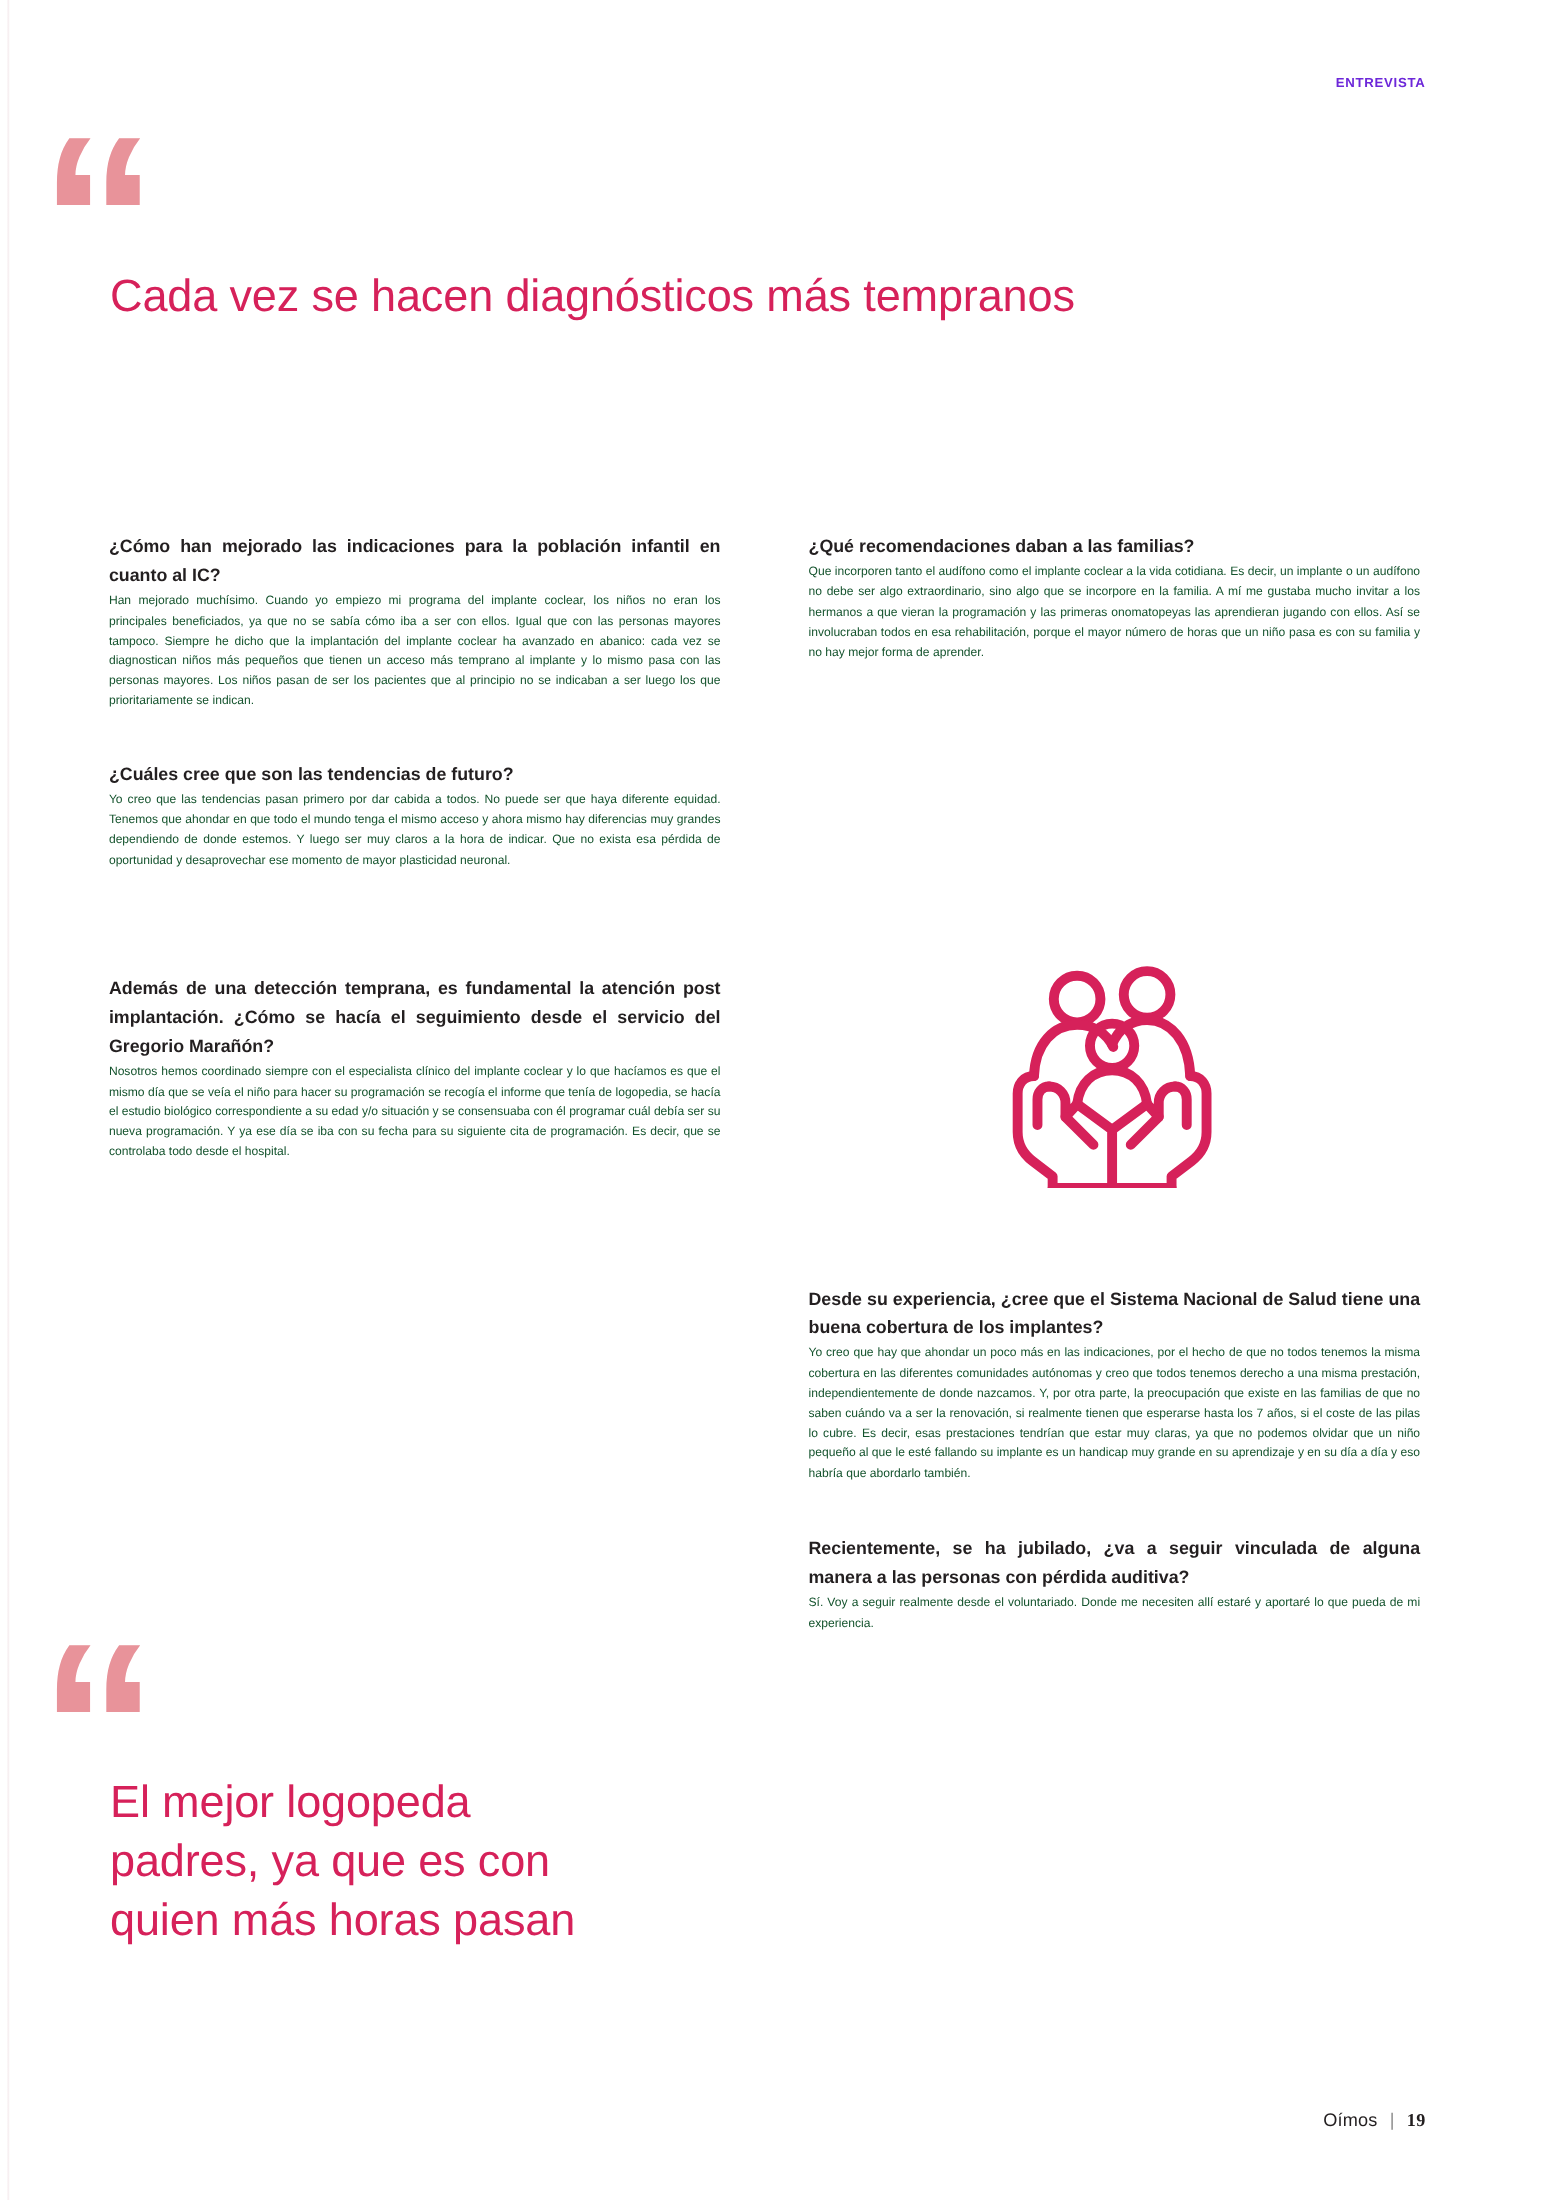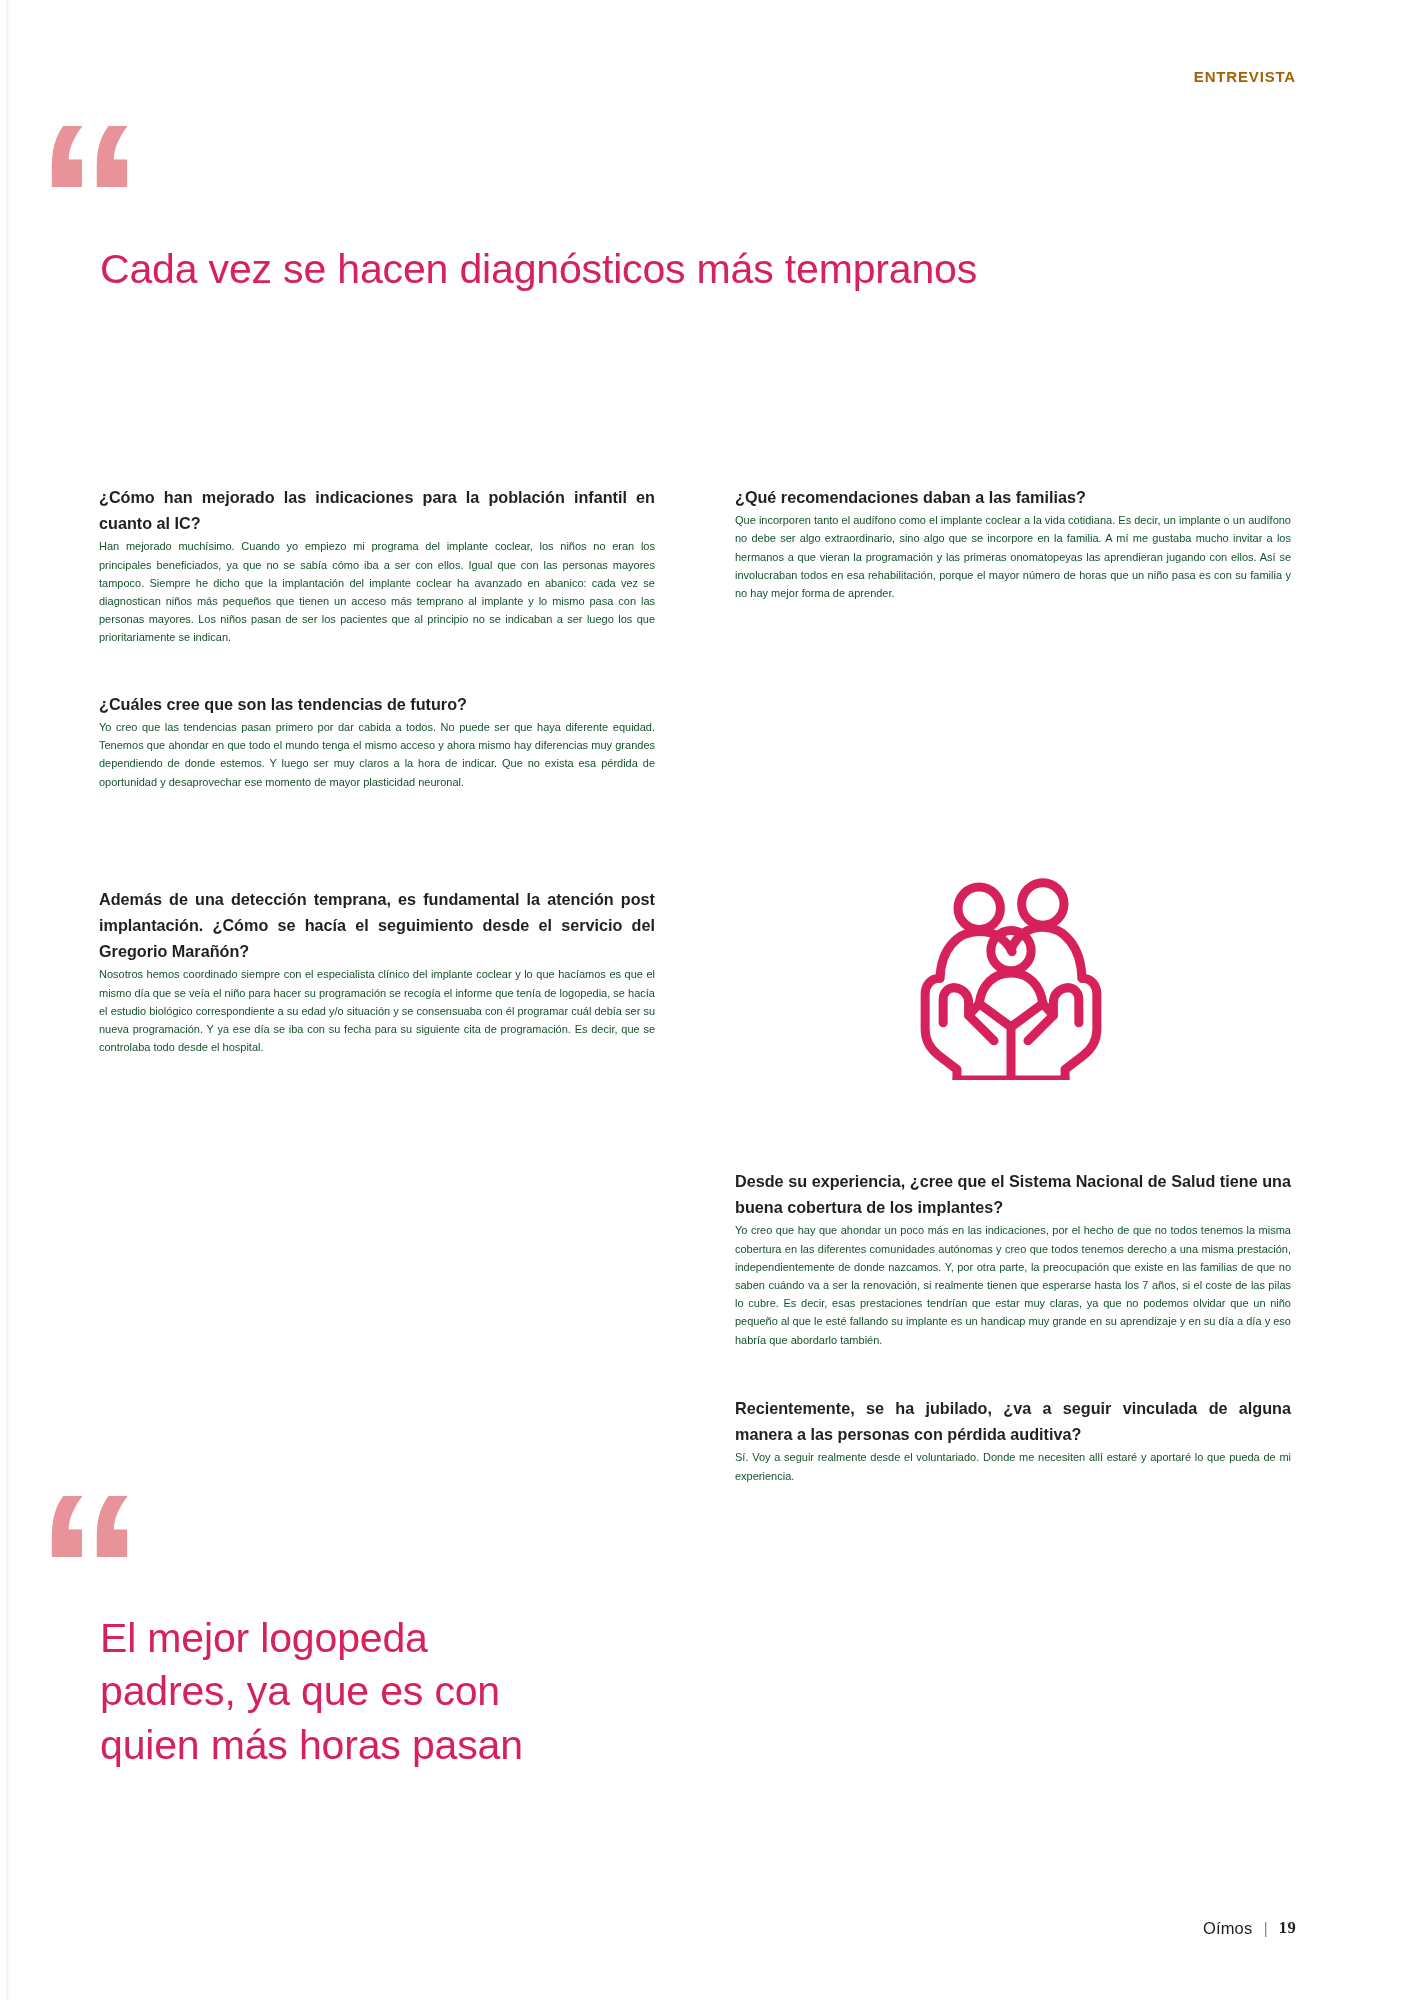--- a/index.html
+++ b/index.html
@@ -31,24 +31,24 @@
     height: 2000px;
     background: linear-gradient(to right, #ffffff, #f3e7ea, #ffffff);
     opacity: .75;
   }
 
   
   .kicker {
     position: absolute;
     right: 118px;
     top: 68px;
-    font-size: 15px;
+    font-size: 12px;
     font-weight: 700;
     letter-spacing: .055em;
-    color: #a16207;
+    color: #6d28d9;
     text-transform: uppercase;
   }
 
   
   .pullquote {
     position: absolute;
     color: #D6215A;
     font-size: 41px;
     line-height: 1.30;
     font-weight: 400;

